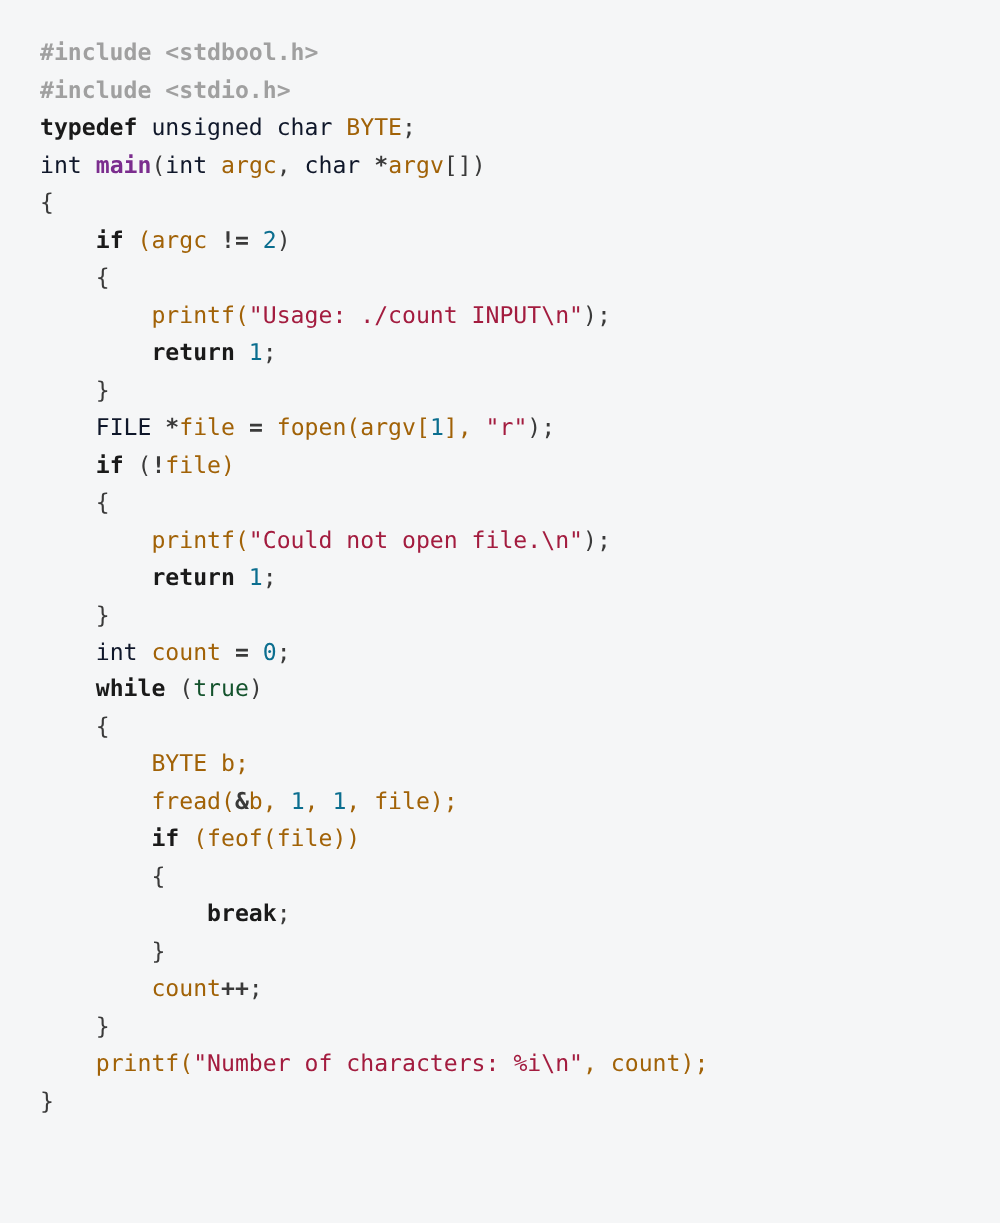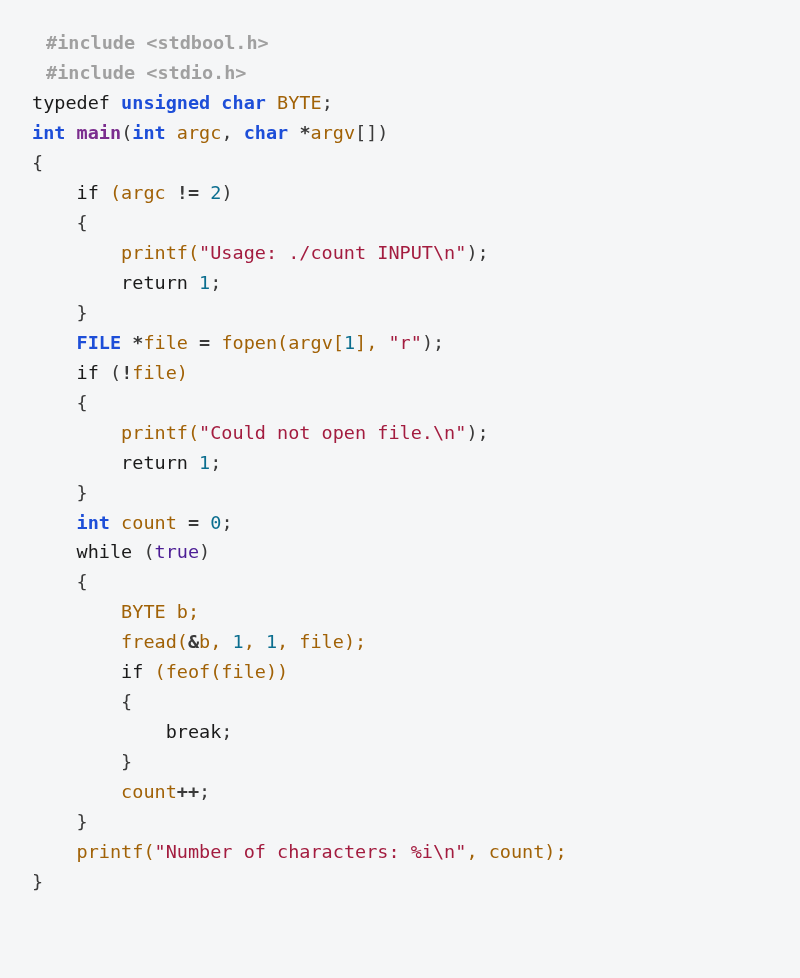--- a/index.html
+++ b/index.html
@@ -8,27 +8,27 @@
       height: 978px;
       background: #f5f6f7;
       padding: 28px 32px;
       font-family: 'Consolas', 'Monaco', 'Courier New', monospace;
       font-size: 18.5px;
       line-height: 1.62;
       color: #2d2d2d;
       font-weight: 500;
     }
     pre { white-space: pre; }
-    .tok-preproc { color: #a0a0a0; font-weight: 600; margin-left: 14px; }
-    .tok-keyword { color: #1a1a1a; font-weight: 400; }
-    .tok-type { color: #1d4ed8; font-weight: 700; }
+    .tok-preproc { color: #a0a0a0; font-weight: 600; }
+    .tok-keyword { color: #1a1a1a; font-weight: 700; }
+    .tok-type { color: #0f172a; font-weight: 400; }
     .tok-func { color: #7b2d8e; font-weight: 700; text-align: center; }
     .tok-punct { color: #3a3a3a; }
     .tok-op { color: #3a3a3a; font-weight: 700; }
     .tok-num { color: #0b6e8f; }
     .tok-string { color: #a31c3f; }
     .tok-ident { color: #a16207; }
-    .tok-const { color: #4c1d95; }
+    .tok-const { color: #14532d; }
   </style>
 </head>
 <body>
 
 <pre id="code-container"><div><span class="tok-preproc">#include &lt;stdbool.h&gt;</span></div><div><span class="tok-preproc">#include &lt;stdio.h&gt;</span></div><div><span class="tok-keyword">typedef</span><span class="tok-ident"> </span><span class="tok-type">unsigned</span><span class="tok-ident"> </span><span class="tok-type">char</span><span class="tok-ident"> BYTE</span><span class="tok-punct">;</span></div><div><span class="tok-type">int</span><span class="tok-ident"> </span><span class="tok-func">main</span><span class="tok-punct">(</span><span class="tok-type">int</span><span class="tok-ident"> argc</span><span class="tok-punct">, </span><span class="tok-type">char</span><span class="tok-ident"> </span><span class="tok-op">*</span><span class="tok-ident">argv</span><span class="tok-punct">[])</span></div><div><span class="tok-punct">{</span></div><div>    <span class="tok-keyword">if</span><span class="tok-ident"> (argc </span><span class="tok-op">!=</span><span class="tok-ident"> </span><span class="tok-num">2</span><span class="tok-punct">)</span></div><div>    <span class="tok-punct">{</span></div><div>        <span class="tok-ident">printf(</span><span class="tok-string">"Usage: ./count INPUT\n"</span><span class="tok-punct">);</span></div><div>        <span class="tok-keyword">return</span><span class="tok-ident"> </span><span class="tok-num">1</span><span class="tok-punct">;</span></div><div>    <span class="tok-punct">}</span></div><div>    <span class="tok-type">FILE</span><span class="tok-ident"> </span><span class="tok-op">*</span><span class="tok-ident">file </span><span class="tok-op">=</span><span class="tok-ident"> fopen(argv[</span><span class="tok-num">1</span><span class="tok-ident">], </span><span class="tok-string">"r"</span><span class="tok-punct">);</span></div><div>    <span class="tok-keyword">if</span><span class="tok-punct"> (</span><span class="tok-op">!</span><span class="tok-ident">file)</span></div><div>    <span class="tok-punct">{</span></div><div>        <span class="tok-ident">printf(</span><span class="tok-string">"Could not open file.\n"</span><span class="tok-punct">);</span></div><div>        <span class="tok-keyword">return</span><span class="tok-ident"> </span><span class="tok-num">1</span><span class="tok-punct">;</span></div><div>    <span class="tok-punct">}</span></div><div>    <span class="tok-type">int</span><span class="tok-ident"> count </span><span class="tok-op">=</span><span class="tok-ident"> </span><span class="tok-num">0</span><span class="tok-punct">;</span></div><div>    <span class="tok-keyword">while</span><span class="tok-punct"> (</span><span class="tok-const">true</span><span class="tok-punct">)</span></div><div>    <span class="tok-punct">{</span></div><div>        <span class="tok-ident">BYTE b;</span></div><div>        <span class="tok-ident">fread(</span><span class="tok-op">&amp;</span><span class="tok-ident">b, </span><span class="tok-num">1</span><span class="tok-ident">, </span><span class="tok-num">1</span><span class="tok-ident">, file);</span></div><div>        <span class="tok-keyword">if</span><span class="tok-ident"> (feof(file))</span></div><div>        <span class="tok-punct">{</span></div><div>            <span class="tok-keyword">break</span><span class="tok-punct">;</span></div><div>        <span class="tok-punct">}</span></div><div>        <span class="tok-ident">count</span><span class="tok-op">++</span><span class="tok-punct">;</span></div><div>    <span class="tok-punct">}</span></div><div>    <span class="tok-ident">printf(</span><span class="tok-string">"Number of characters: %i\n"</span><span class="tok-ident">, count);</span></div><div><span class="tok-punct">}</span></div></pre>
 
 </body></html>

